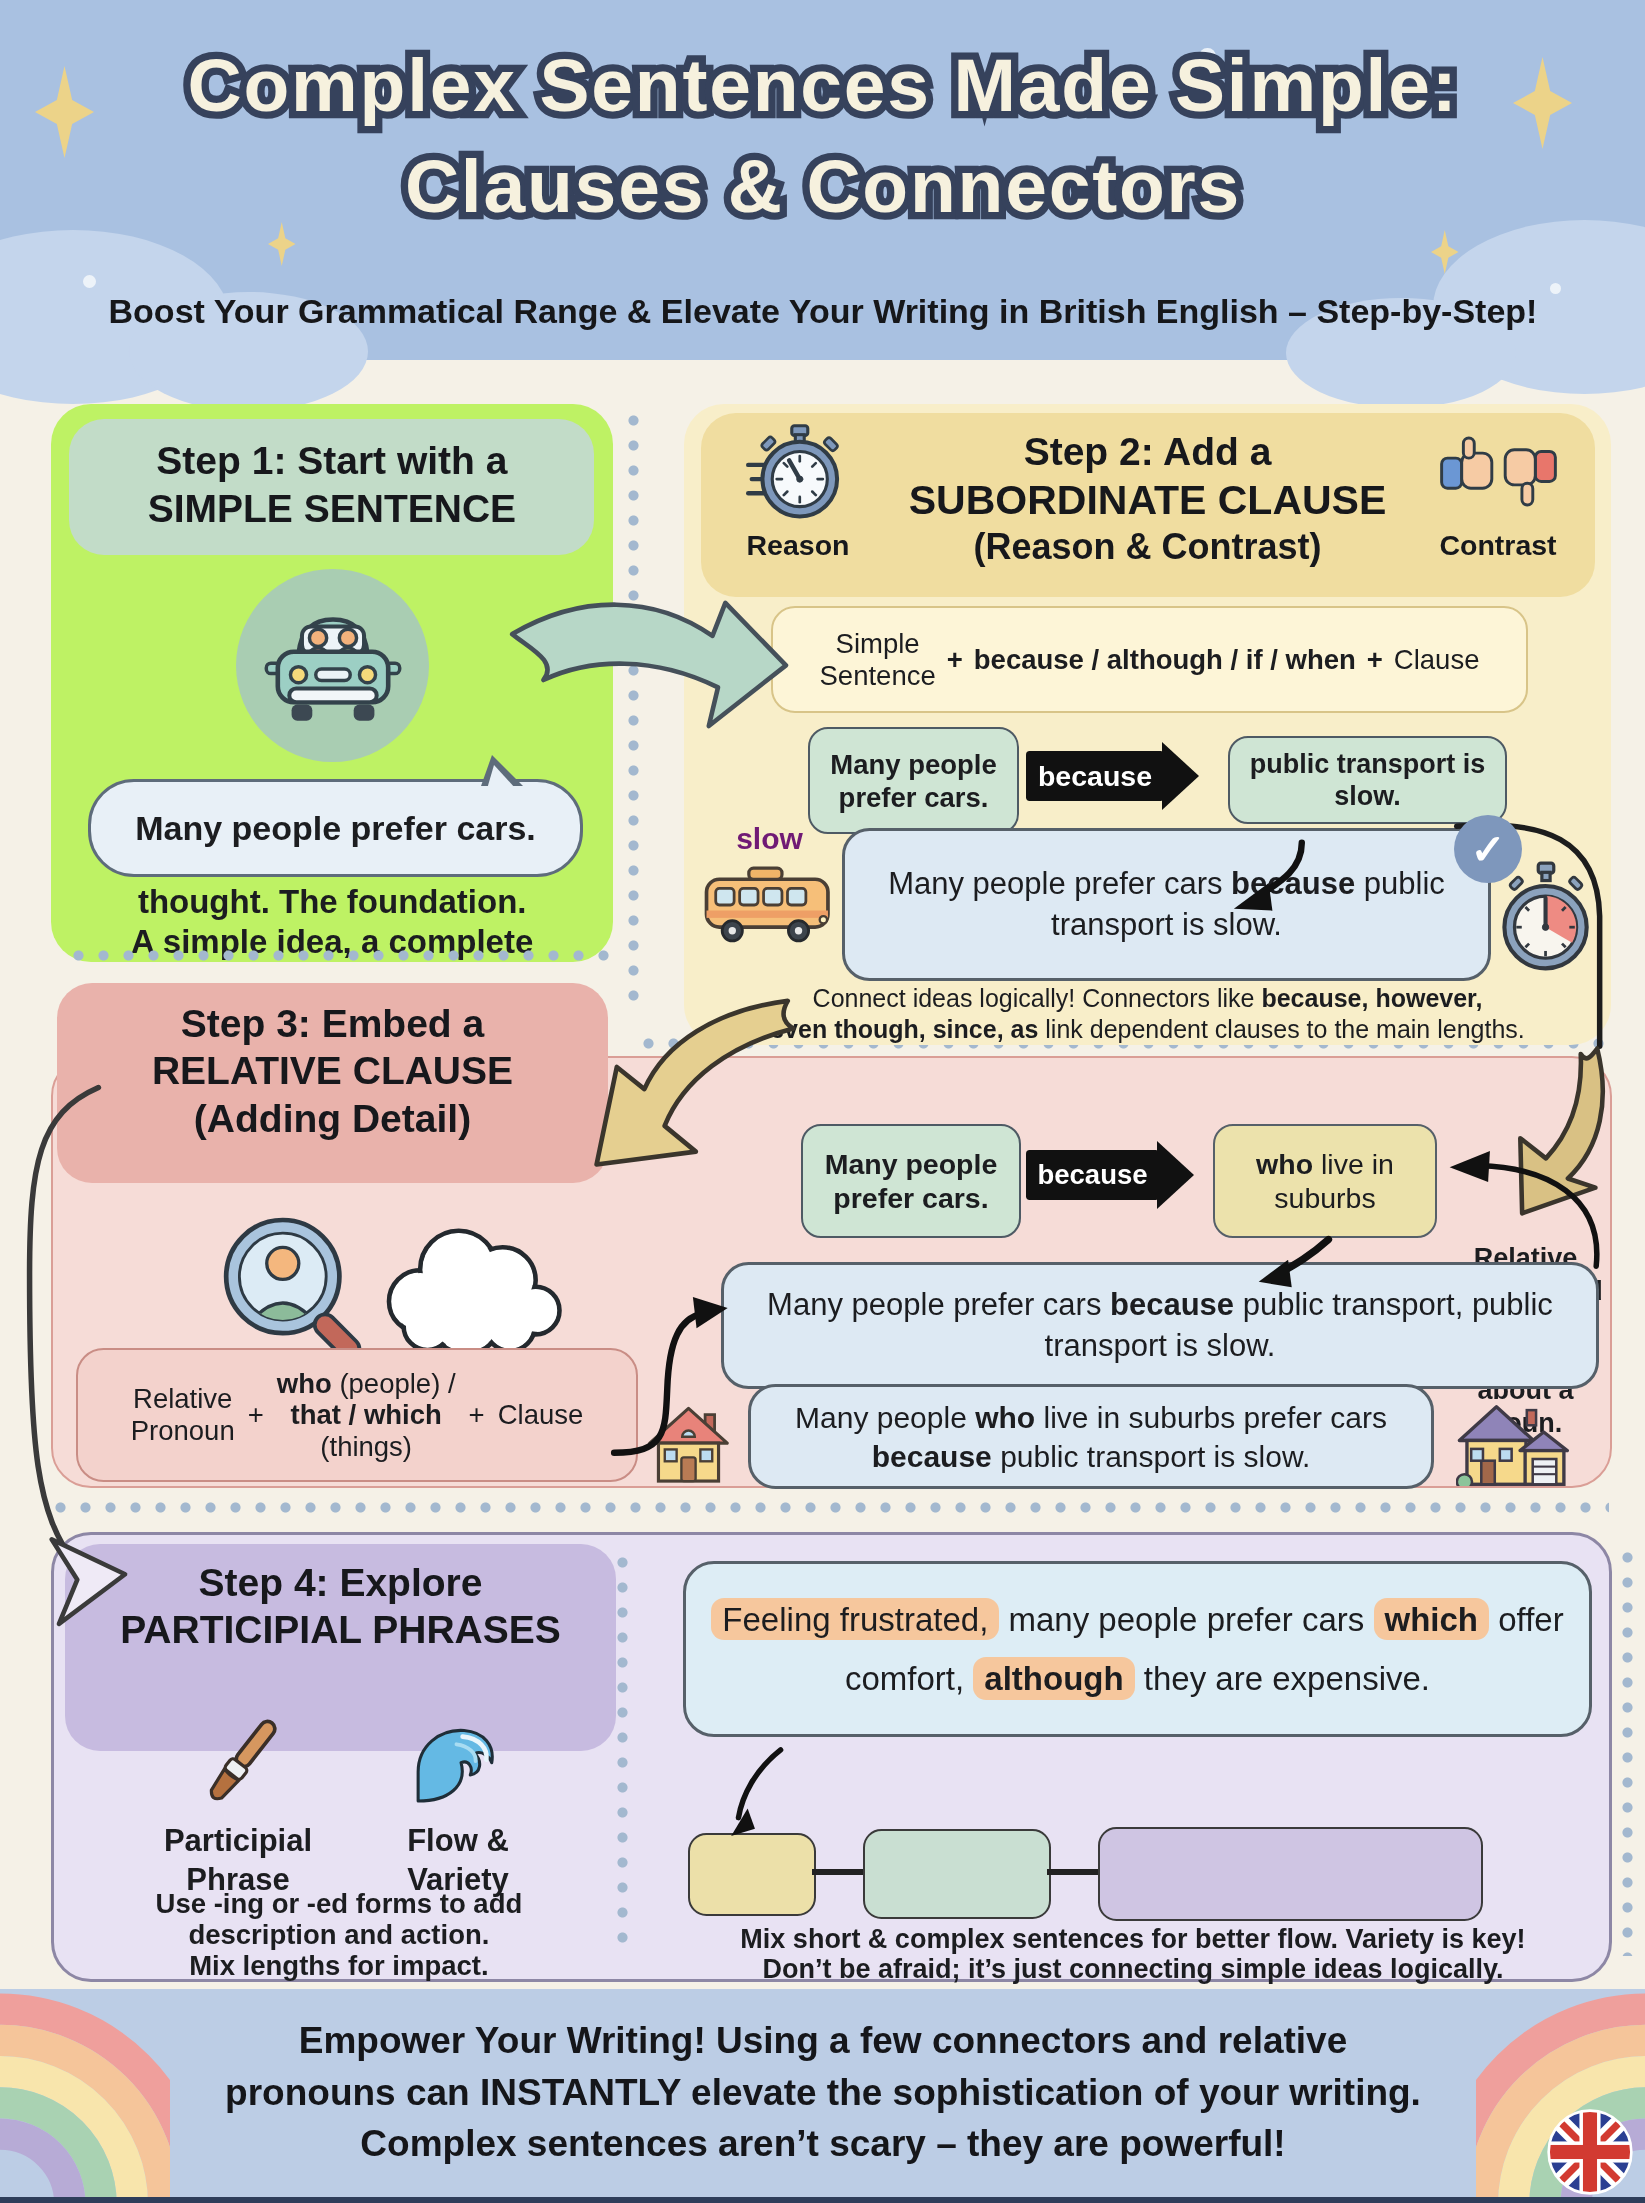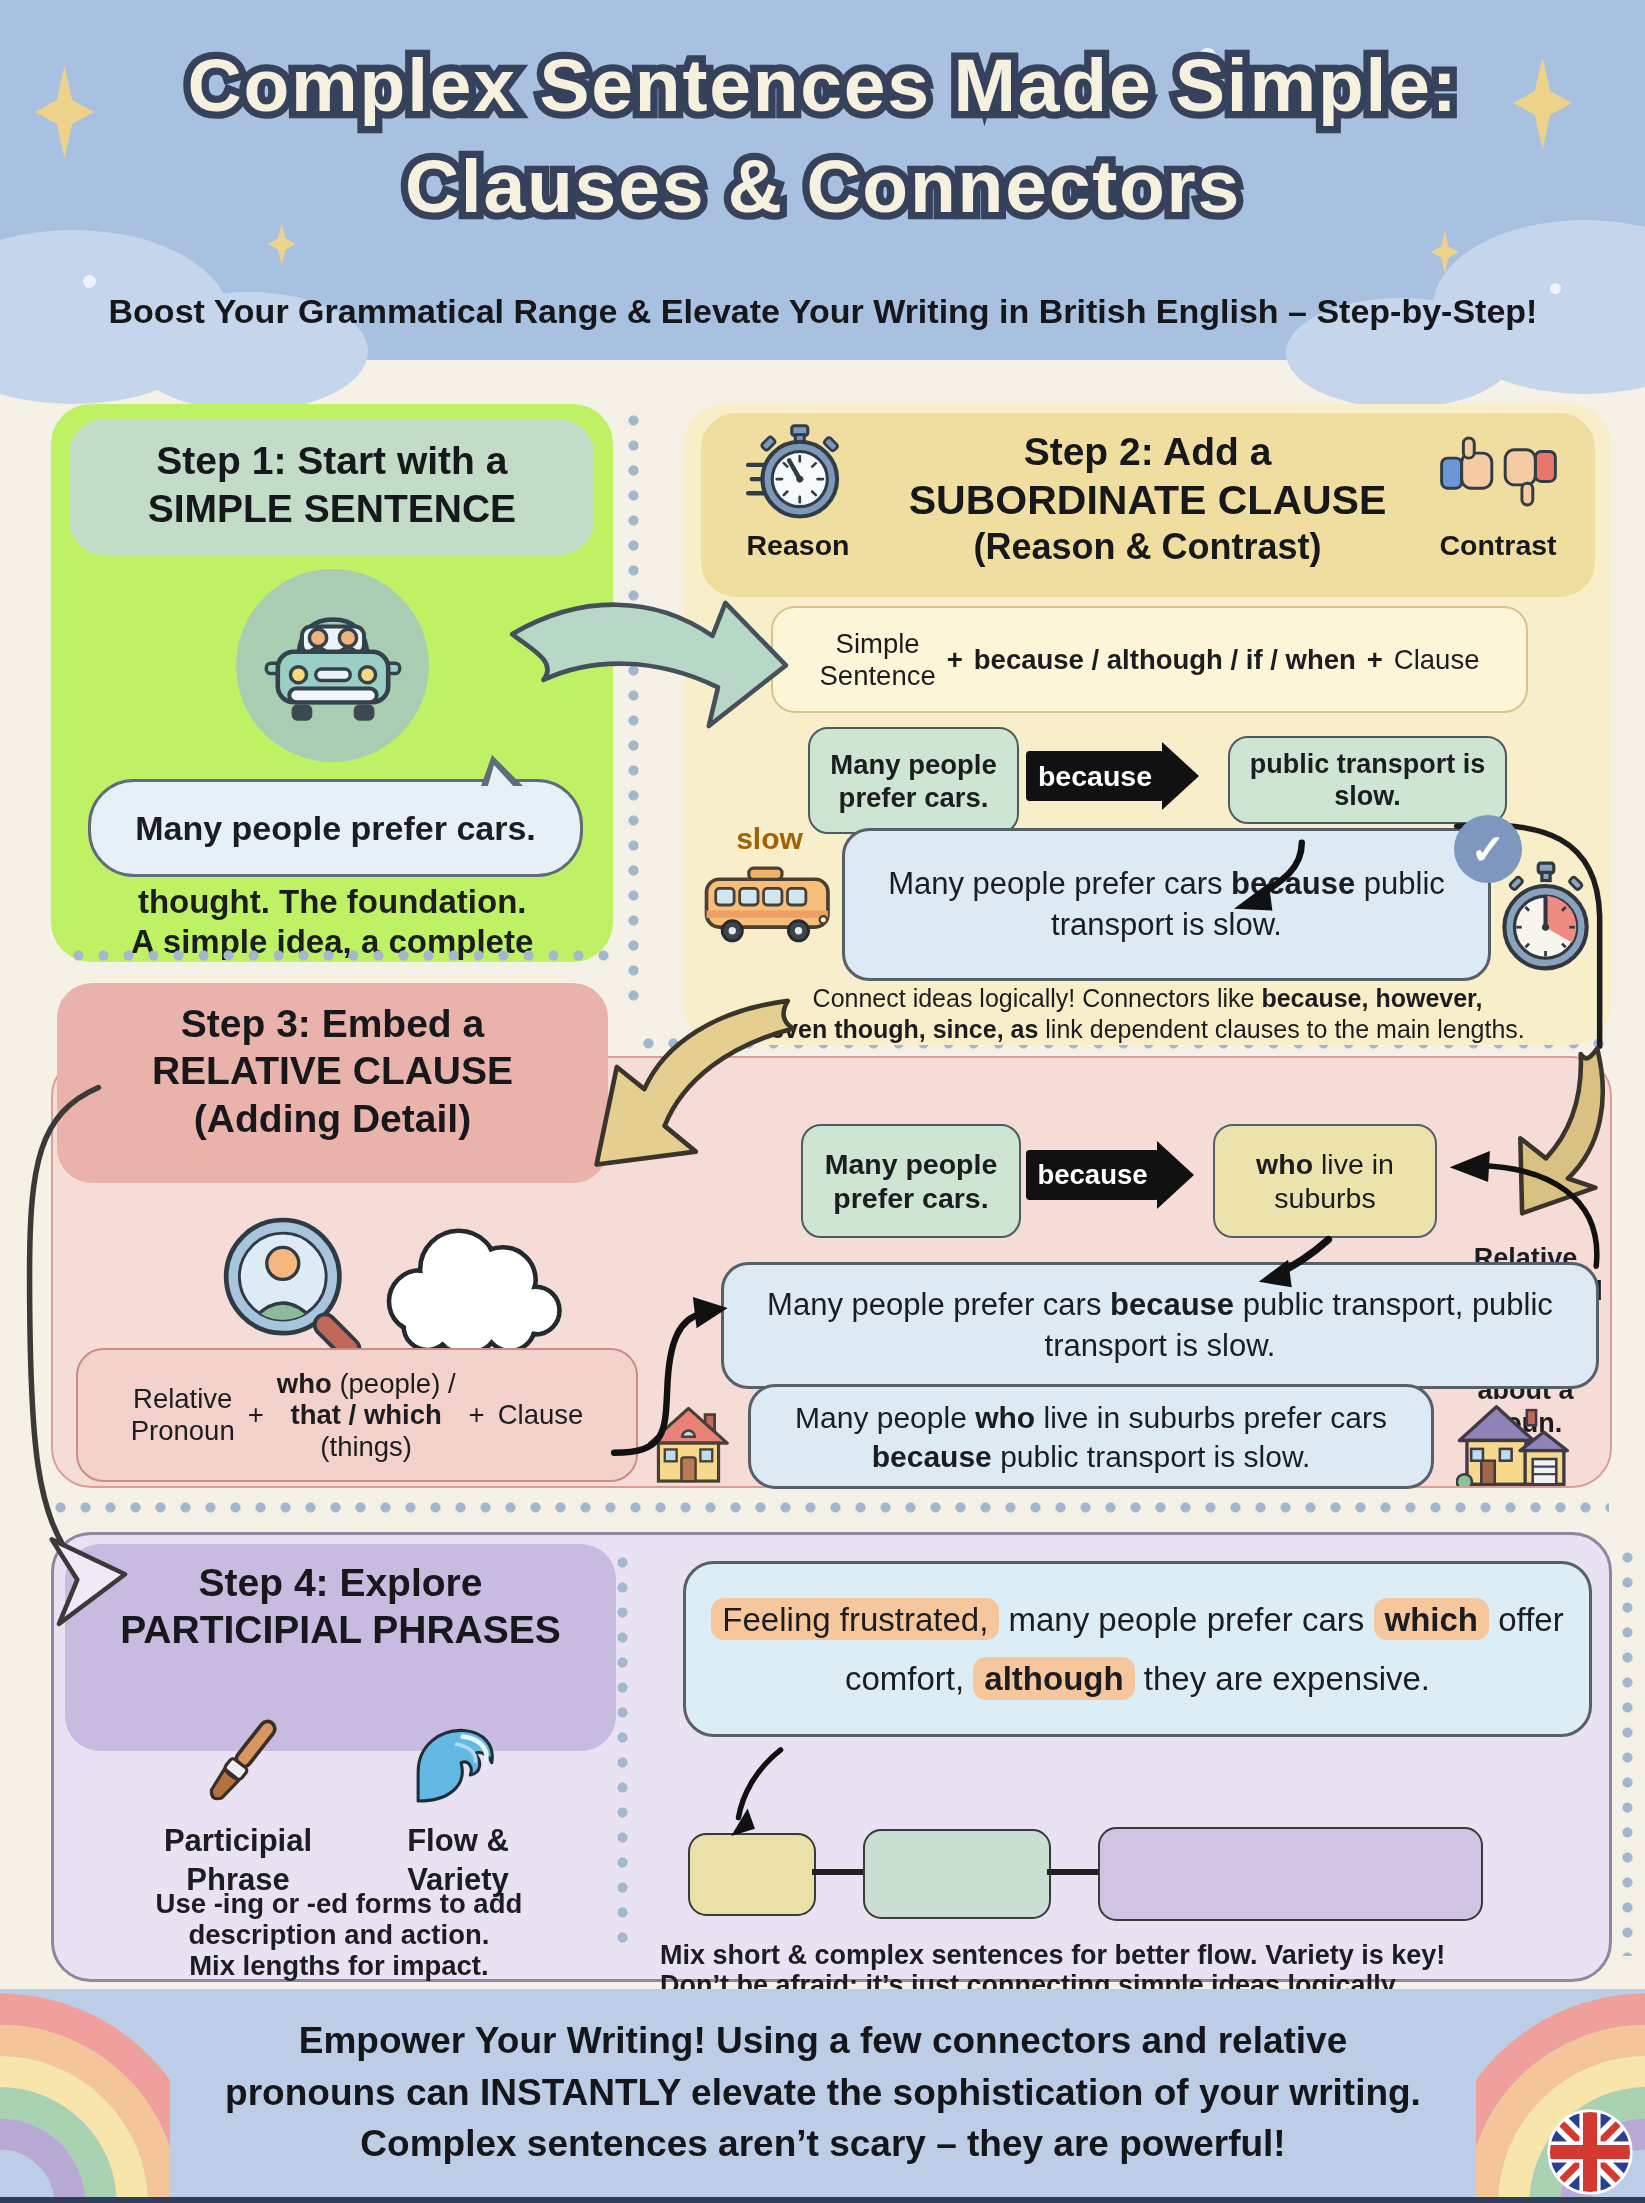--- a/index.html
+++ b/index.html
@@ -45,38 +45,38 @@
   
   .s2panel{left:684px;top:404px;width:927px;height:641px;background:#f8eec9;}
   .s2head{left:16.5px;top:9.2px;width:894px;height:184px;background:#f0dda0;padding-top:14.7px;box-sizing:border-box;}
   .s2head .l1{font-size:39px;}
   .s2head .l2{font-size:41px;}
   .s2head .l3{font-size:36px;}
   .icogrp{position:absolute;width:147px;text-align:center;font-weight:bold;font-size:28.5px;}
   .formula{left:87px;top:202px;width:753px;height:103px;background:#fdf5d7;border:2.8px solid #d8c488;border-radius:24px;display:flex;align-items:center;justify-content:center;gap:11px;font-size:27.5px;}
   .fstack{text-align:center;line-height:1.15;}
   .s2note{left:27.5px;top:579px;width:872px;text-align:center;font-size:25px;line-height:1.22;}
-  .slowlbl{text-align:center;font-size:30px;font-weight:bold;color:#a16207;}
+  .slowlbl{text-align:center;font-size:30px;font-weight:bold;color:#701a75;}
   .check{left:770px;top:411px;width:68px;height:68px;border-radius:50%;background:#7e97bc;color:#fff;display:flex;align-items:center;justify-content:center;font-size:42px;font-weight:bold;z-index:7;}
   
   .s3head{left:57px;top:983px;width:551px;height:200px;background:#e9b2ab;padding-top:16.5px;box-sizing:border-box;font-size:39px;}
   .s3panel{left:51px;top:1056px;width:1561px;height:432px;background:#f6dcd7;border:2.8px solid #da9e96;box-sizing:border-box;}
   .s3formula{left:23px;top:290px;width:558px;height:130px;background:#f3d2cc;border:2.8px solid #c98d85;border-radius:27.5px;display:flex;align-items:center;justify-content:center;gap:13px;font-size:27.5px;}
   .ybox{background:#ece2ac;border:2.8px solid #566069;border-radius:20px;display:flex;align-items:center;justify-content:center;text-align:center;line-height:1.2;font-size:28.5px;}
   .sidenote{left:1389px;top:184px;width:167px;text-align:center;font-size:27px;line-height:1.22;font-weight:bold;}
   .tail-diamond{position:absolute;bottom:-16.5px;left:42%;width:27.5px;height:27.5px;background:#dde9f3;border-right:3.7px solid #566069;border-bottom:3.7px solid #566069;transform:rotate(45deg);}
   
   .s4panel{left:51px;top:1532px;width:1561px;height:450px;background:#e8e2f3;border:3.7px solid #8d87a5;box-sizing:border-box;}
   .s4head{left:11px;top:9.2px;width:551px;height:207px;background:#c7bbe0;padding-top:14.7px;box-sizing:border-box;font-size:39px;}
   .s4lbl{position:absolute;text-align:center;font-size:31px;font-weight:bold;line-height:1.25;}
   .s4cap{left:18.4px;top:354px;width:533px;text-align:center;font-size:27.5px;font-weight:bold;line-height:1.12;}
   .sentence{left:629px;top:26px;width:909px;height:176px;background:#ddedf5;border:3.7px solid #566069;border-radius:31px;display:flex;align-items:center;justify-content:center;text-align:center;font-size:33px;line-height:1.8;padding:0 16.5px;box-sizing:border-box;}
   .mixbox{position:absolute;border:2.8px solid #3a3a3a;border-radius:18.4px;}
   .mixline{position:absolute;height:5.5px;background:#222;}
-  .s4cap2{left:606px;top:389px;width:946px;text-align:left;font-size:27px;font-weight:bold;line-height:1.12;margin-top:16px;}
+  .s4cap2{left:606px;top:389px;width:946px;text-align:center;font-size:27px;font-weight:bold;line-height:1.12;}
   
   .footband{left:0;top:1989px;width:1646px;height:215px;background:#bccde5;}
   .footline{position:absolute;left:0;width:1646px;text-align:center;font-size:37px;font-weight:bold;color:#15161a;}
   .bstrip{left:0;top:2197px;width:1646px;height:7.3px;background:#2e3d5a;}
 </style>
 </head>
 <body>
 
 <div id="poster">
 

